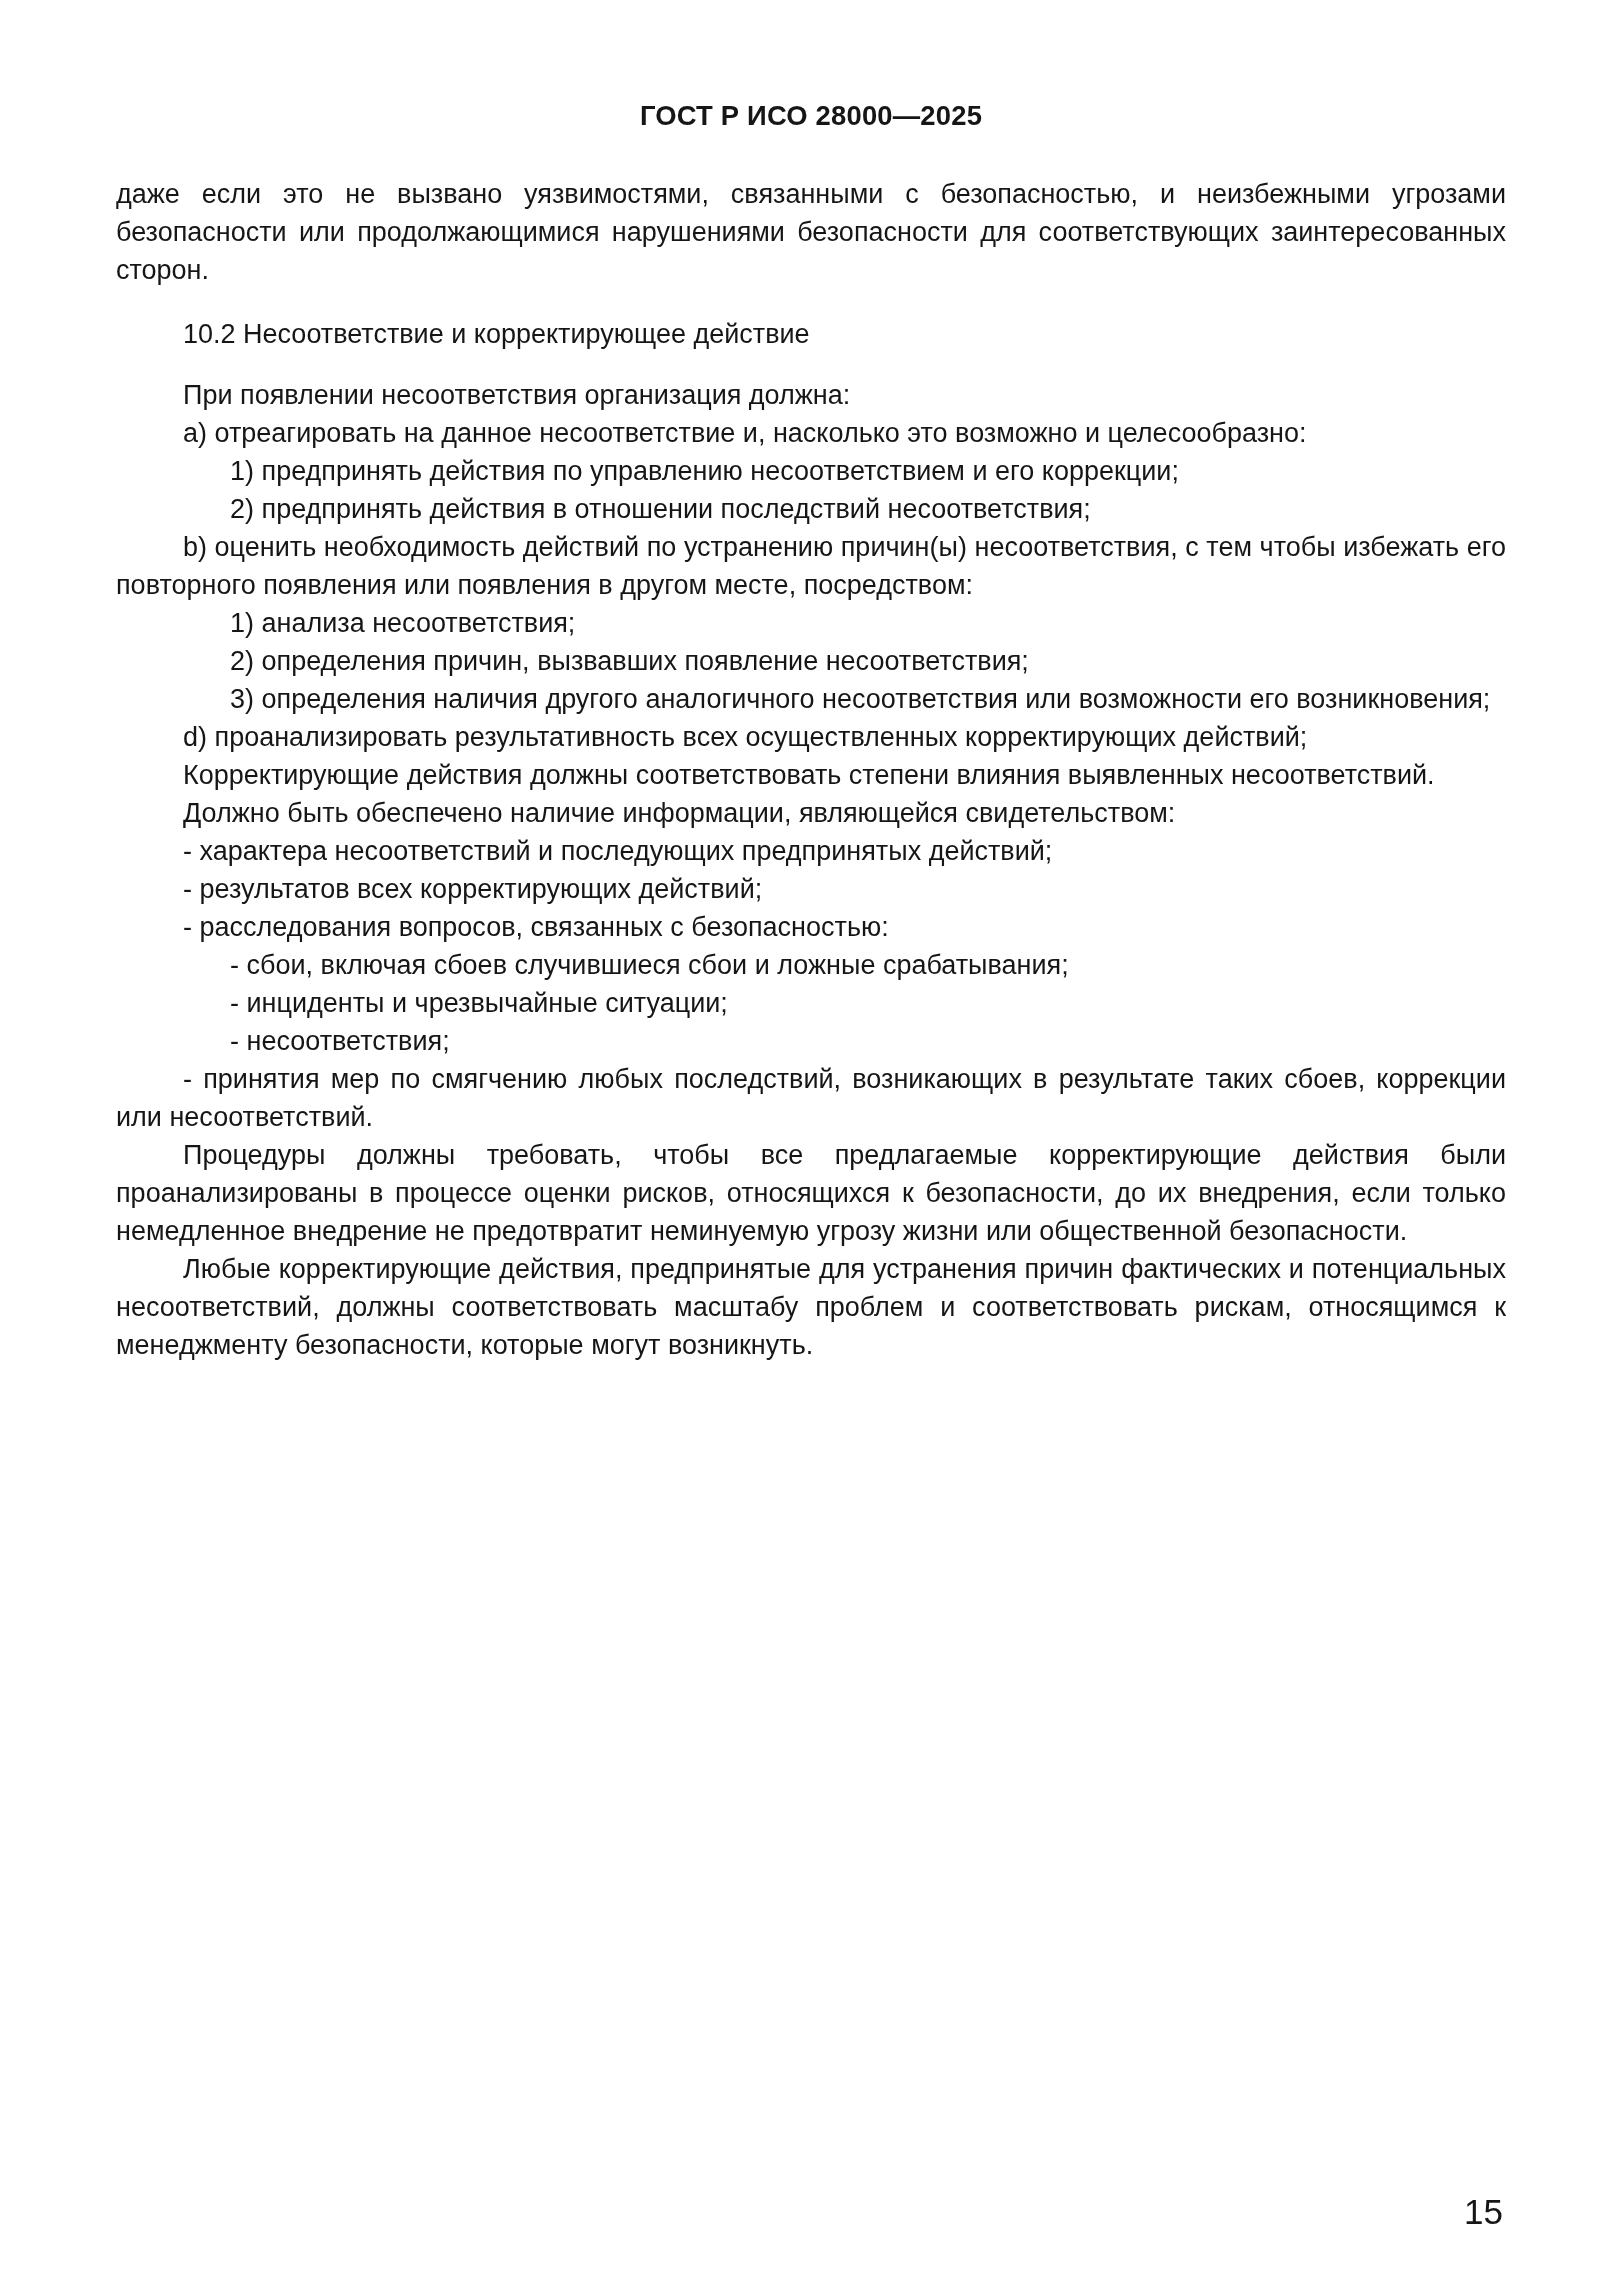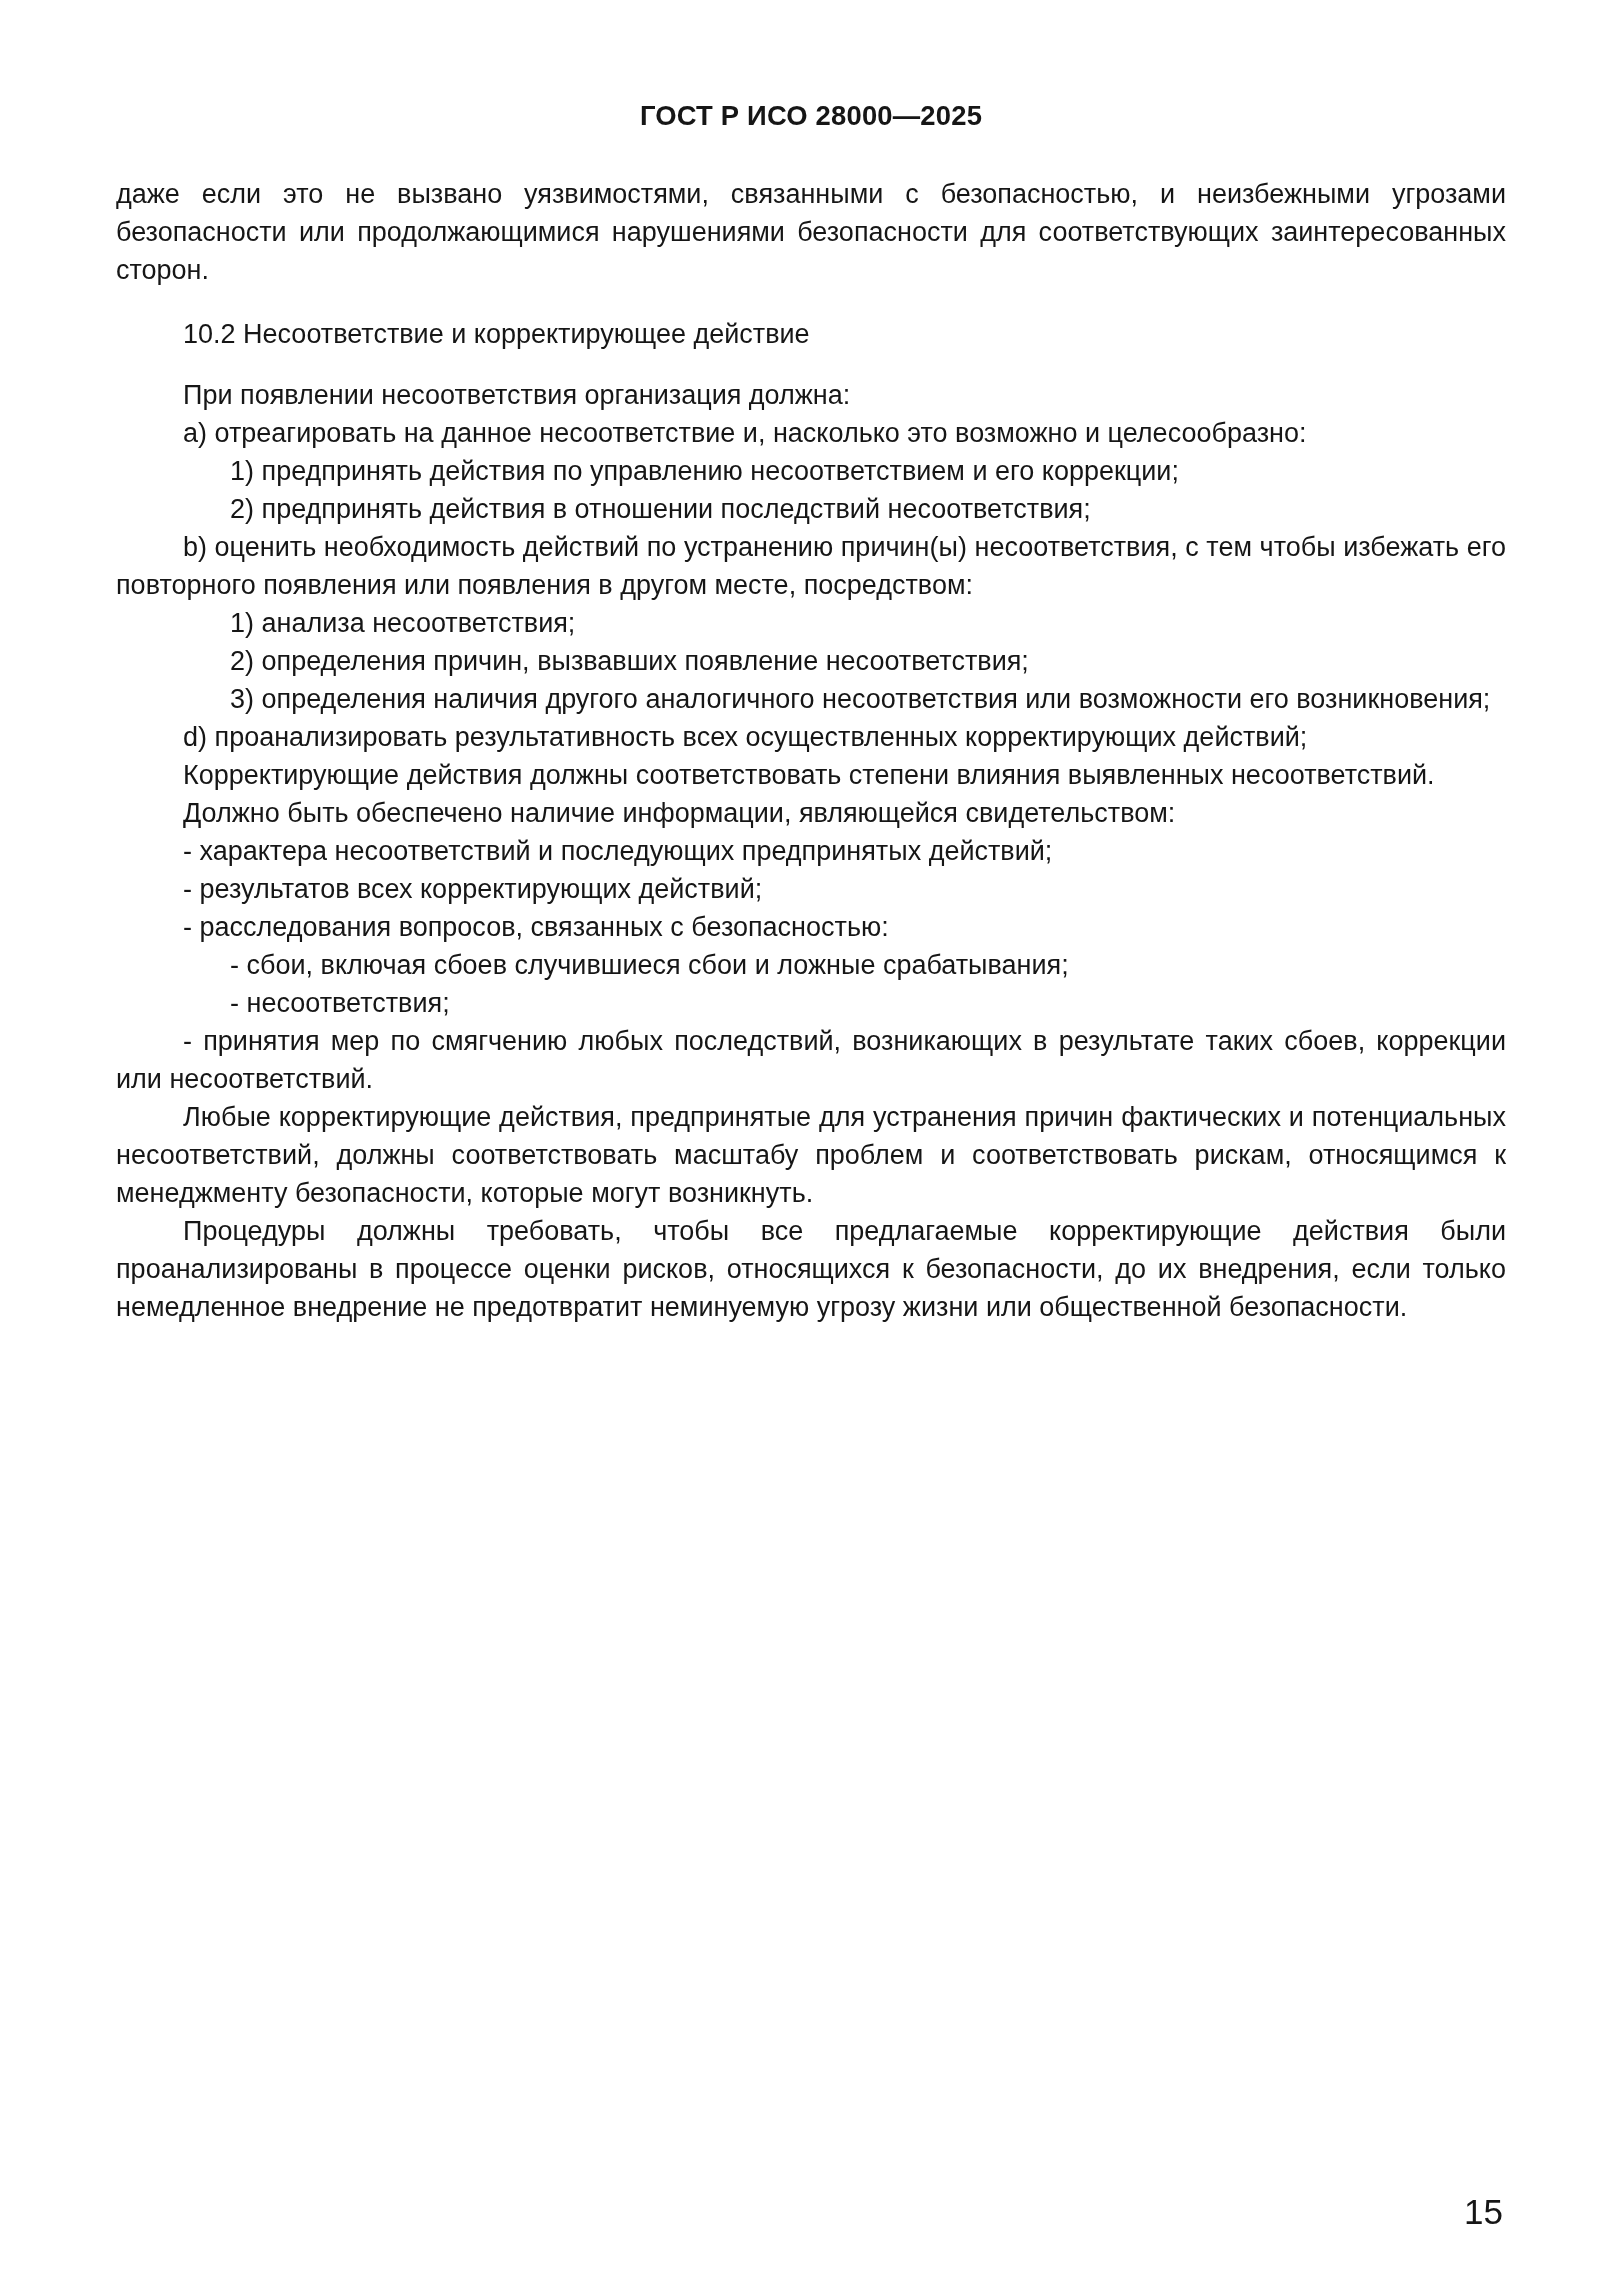--- a/index.html
+++ b/index.html
@@ -64,20 +64,21 @@
   <div class="block num">1) анализа несоответствия;</div>
   <div class="block num">2) определения причин, вызвавших появление несоответствия;</div>
   <div class="block num">3) определения наличия другого аналогичного несоответствия или возможности его возникновения;</div>
   <div class="block para">d) проанализировать результативность всех осуществленных корректирующих действий;</div>
   <div class="block para">Корректирующие действия должны соответствовать степени влияния выявленных несоответствий.</div>
   <div class="block para">Должно быть обеспечено наличие информации, являющейся свидетельством:</div>
   <div class="block para">- характера несоответствий и последующих предпринятых действий;</div>
   <div class="block para">- результатов всех корректирующих действий;</div>
   <div class="block para">- расследования вопросов, связанных с безопасностью:</div>
   <div class="block dash2">- сбои, включая сбоев случившиеся сбои и ложные срабатывания;</div>
+  <div class="block dash2">- инциденты и чрезвычайные ситуации;</div>
   <div class="block dash2">- несоответствия;</div>
   <div class="block para">- принятия мер по смягчению любых последствий, возникающих в результате таких сбоев, коррекции или несоответствий.</div>
+  <div class="block para">Процедуры должны требовать, чтобы все предлагаемые корректирующие действия были проанализированы в процессе оценки рисков, относящихся к безопасности, до их внедрения, если только немедленное внедрение не предотвратит неминуемую угрозу жизни или общественной безопасности.</div>
   <div class="block para">Любые корректирующие действия, предпринятые для устранения причин фактических и потенциальных несоответствий, должны соответствовать масштабу проблем и соответствовать рискам, относящимся к менеджменту безопасности, которые могут возникнуть.</div>
-  <div class="block para">Процедуры должны требовать, чтобы все предлагаемые корректирующие действия были проанализированы в процессе оценки рисков, относящихся к безопасности, до их внедрения, если только немедленное внедрение не предотвратит неминуемую угрозу жизни или общественной безопасности.</div>
 </div>
 
 <div class="page-number">15</div>
 
 
 </body></html>

